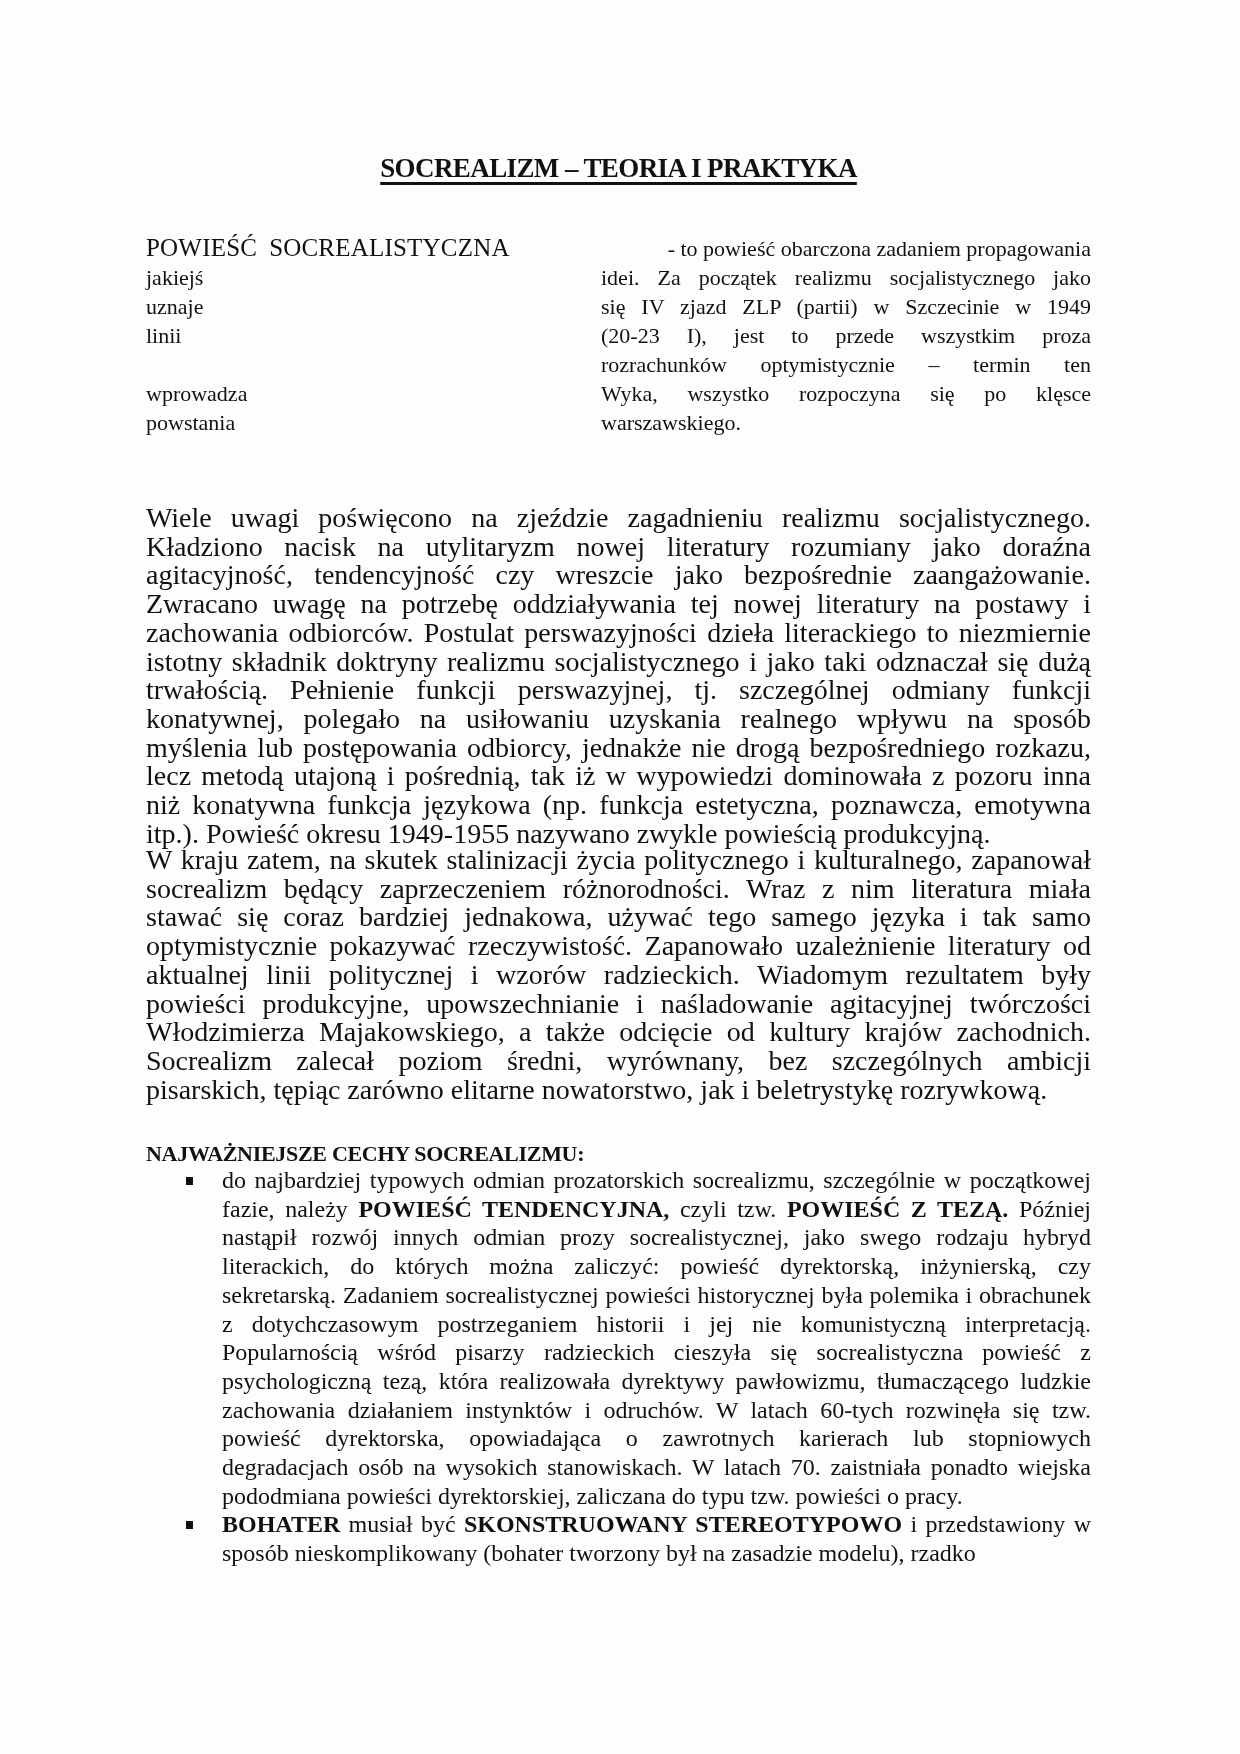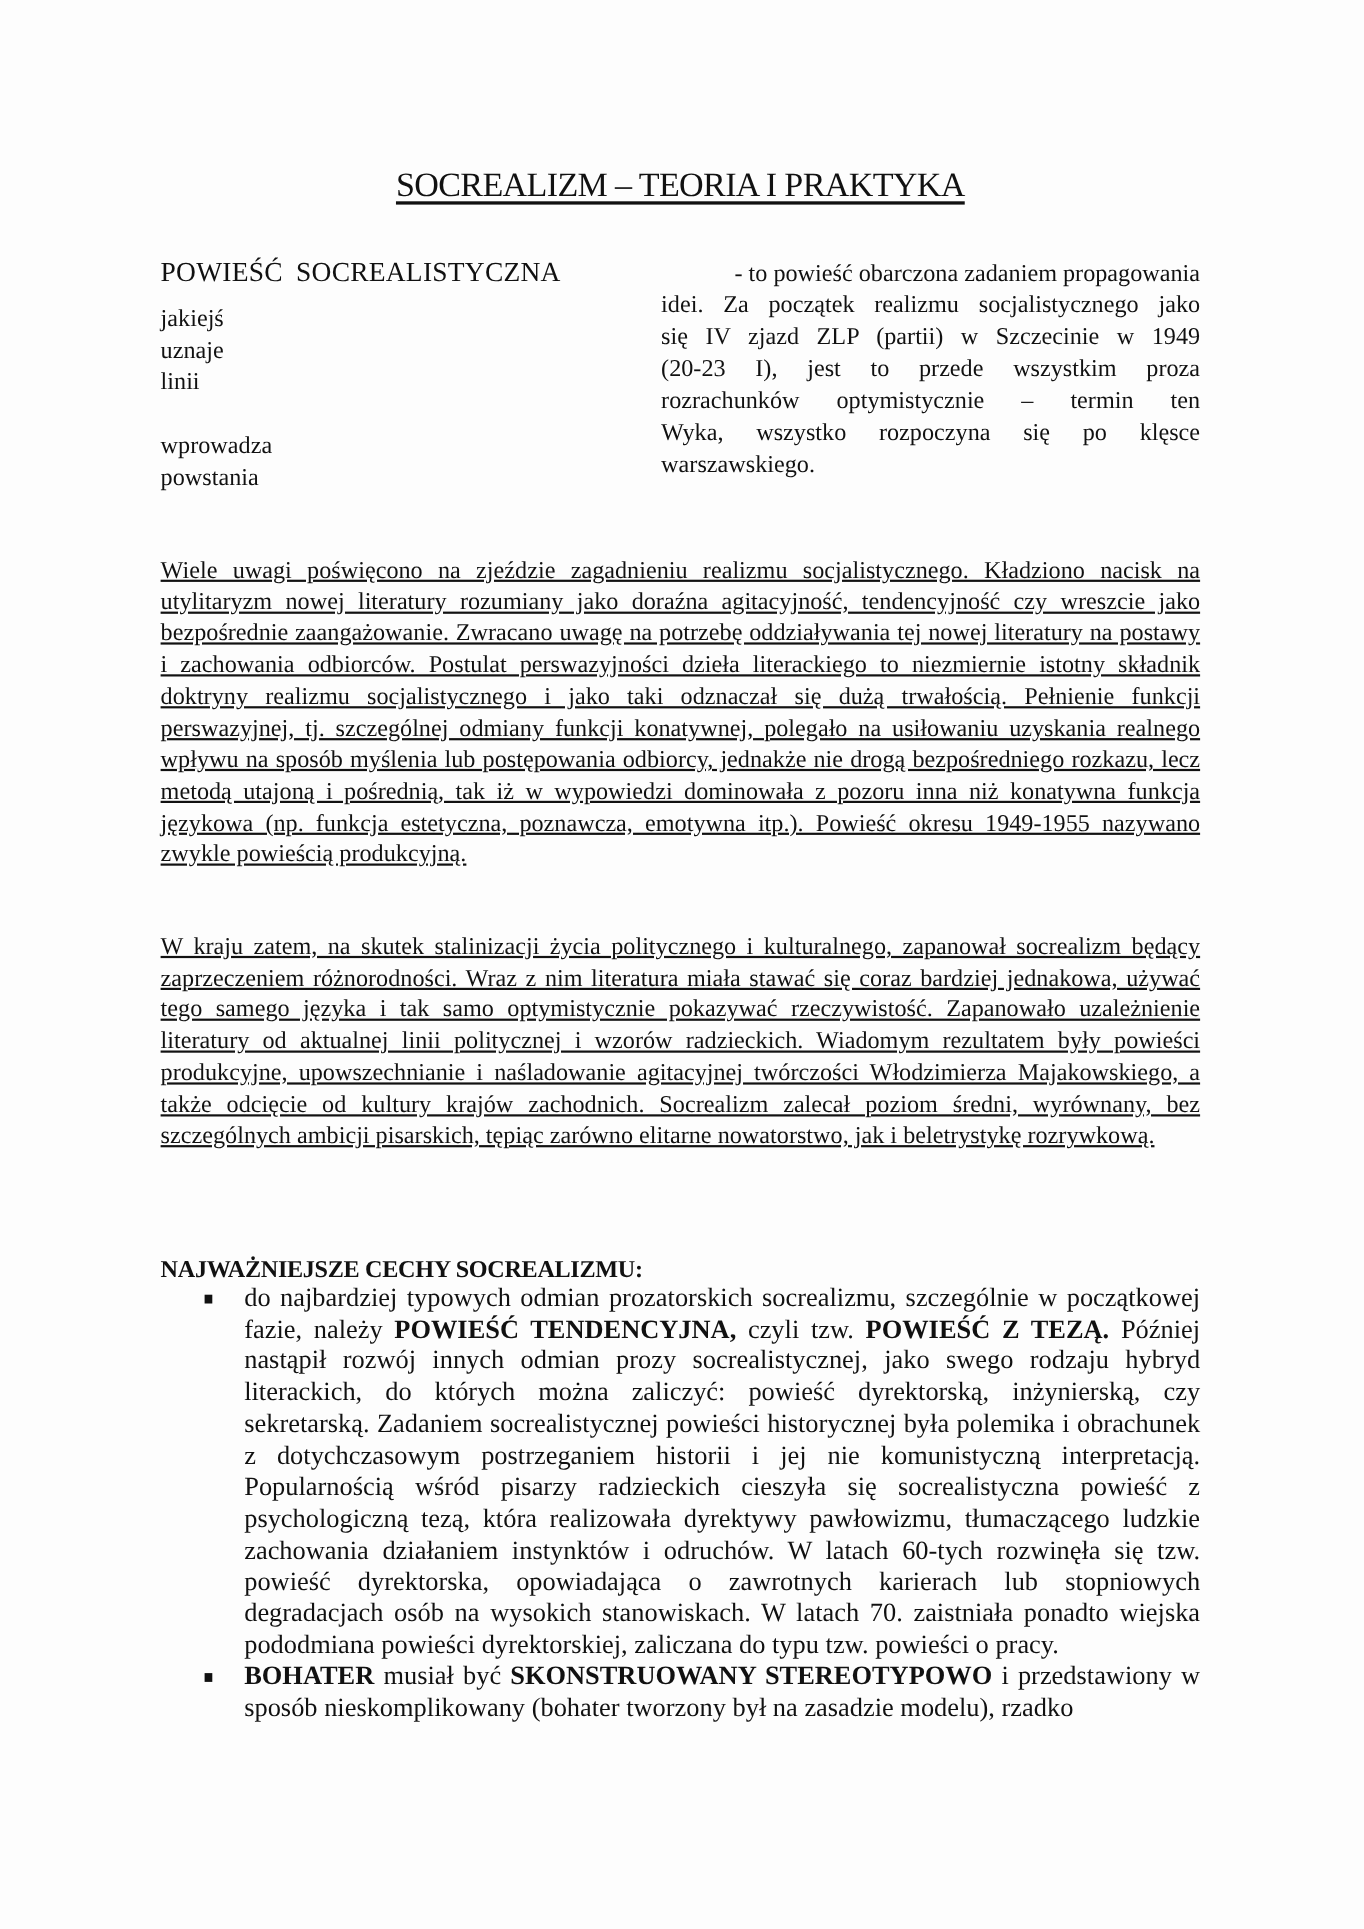--- a/index.html
+++ b/index.html
@@ -20,22 +20,22 @@
       left: 146px;
       top: 0;
       width: 945px;
     }
     .title {
       position: absolute;
       top: 148px;
       left: 0;
       width: 945px;
       text-align: center;
-      font-weight: normal;
-      font-size: 31px;
+      font-weight: bold;
+      font-size: 27px;
       letter-spacing: -0.6px;
       line-height: 40px;
     }
     .title span {
       text-decoration: underline;
       text-decoration-thickness: 3px;
       text-underline-offset: 5px;
     }
     
     .def {
@@ -63,40 +63,38 @@
       position: relative;
     }
     .def-row {
       display: flex;
       height: 29px;
       line-height: 29px;
     }
     .def-left {
       width: 455px;
       flex: 0 0 455px;
-      margin-top: 12px;
     }
     .def-right {
       flex: 1;
       text-align: justify;
       text-align-last: justify;
       white-space: nowrap;
     }
     .def-right.last {
       text-align-last: left;
     }
     .para {
       position: absolute;
       left: 0;
       width: 945px;
-      font-size: 22px;
+      font-size: 28px;
       line-height: 28.7px;
       text-align: justify;
       margin: 0;
-      text-decoration: underline;
     }
     .p1 { top: 504px; }
     .p2 { top: 846px; }
     .heading {
       position: absolute;
       top: 1101px;
       left: 0;
       font-weight: bold;
       font-size: 22px;
       letter-spacing: -0.3px;

